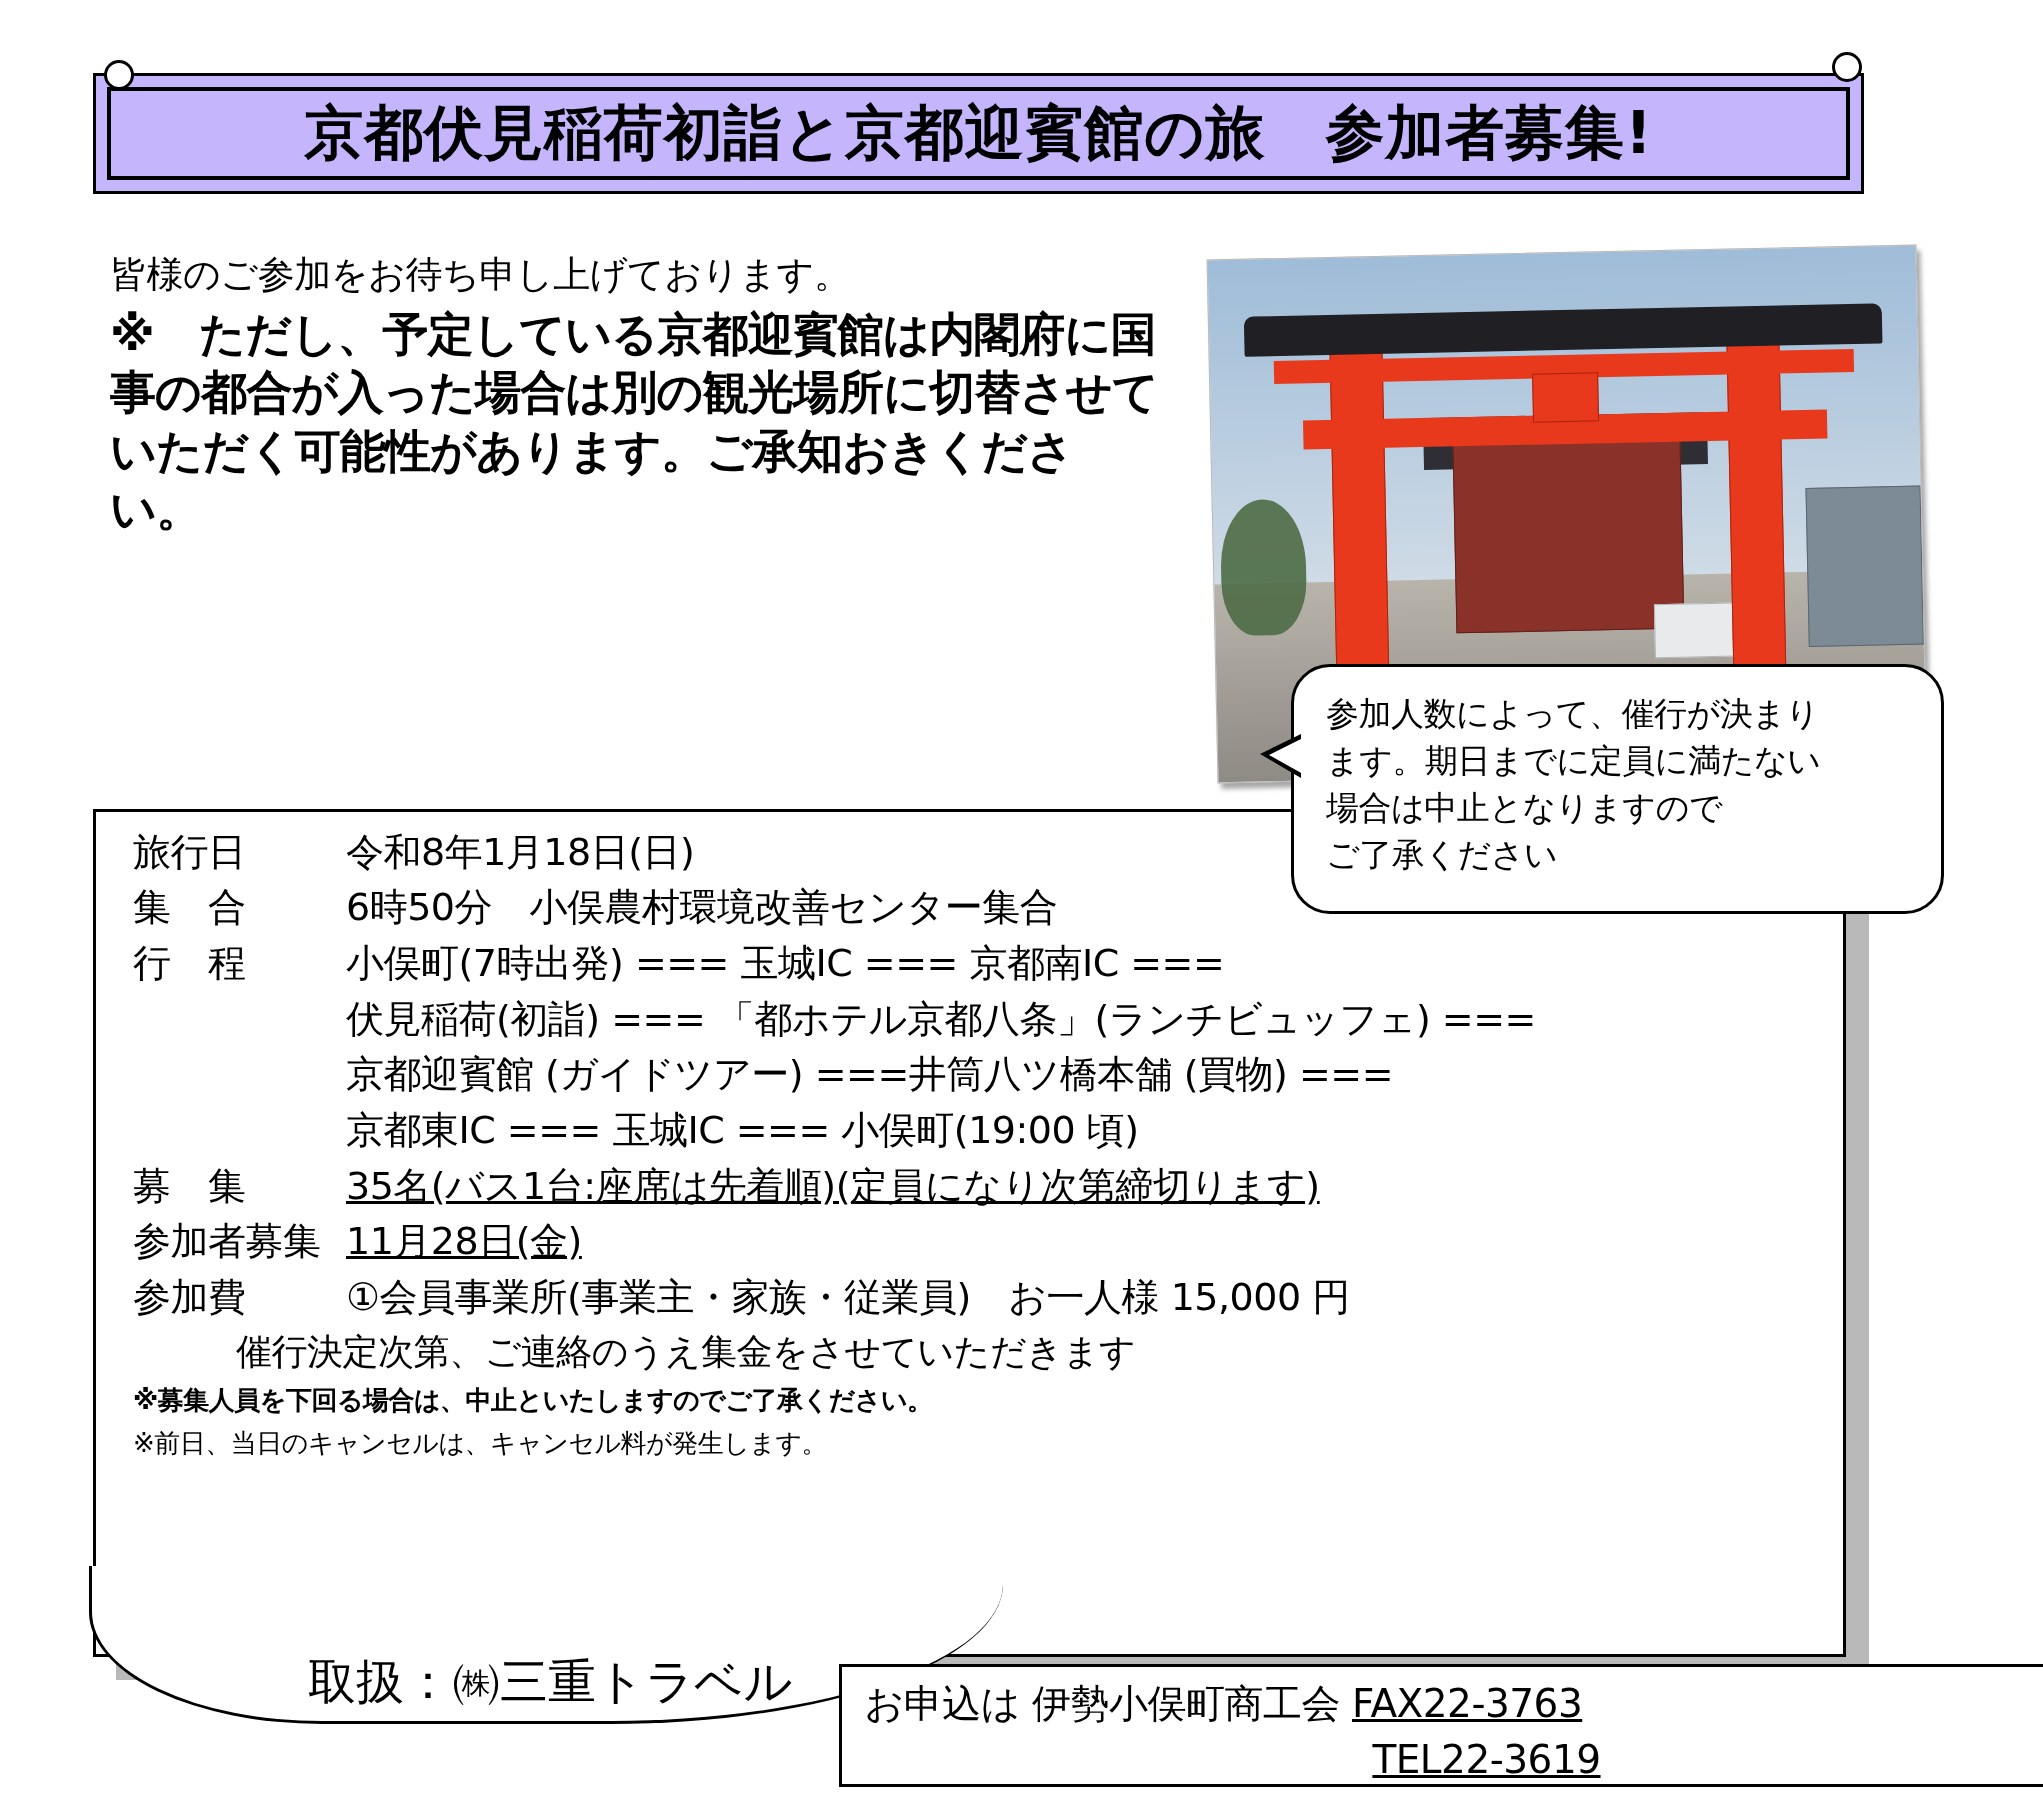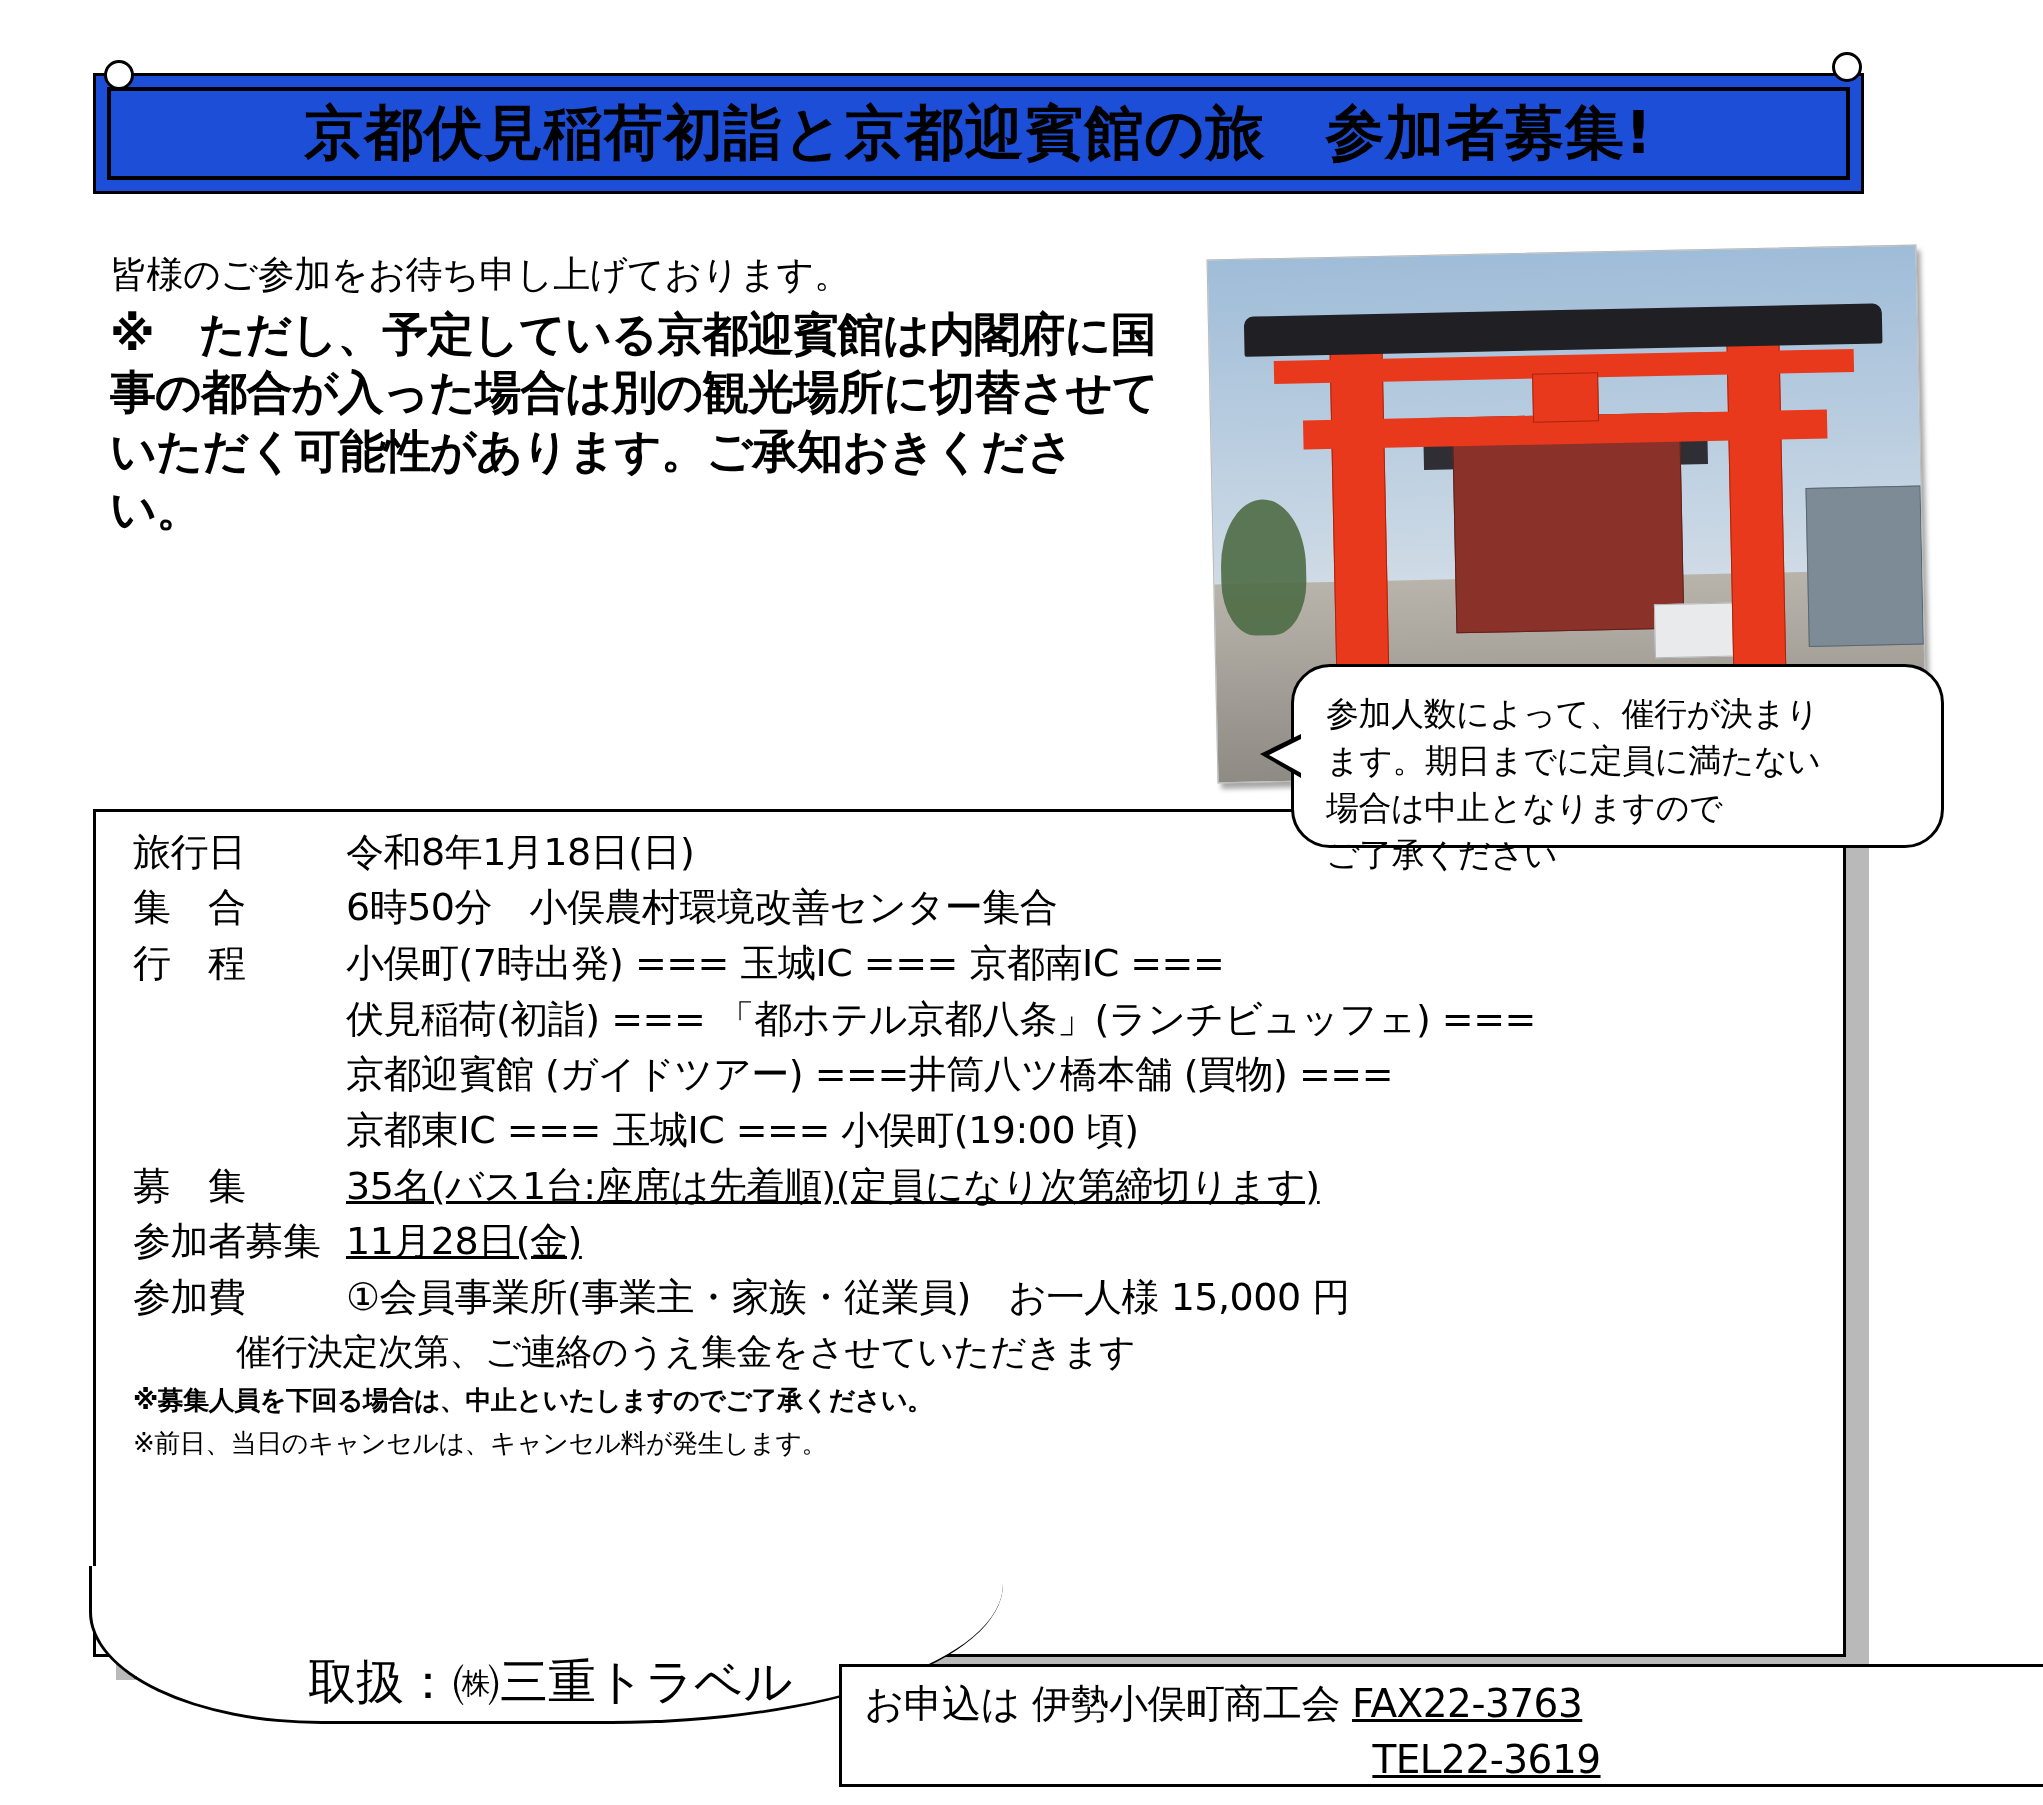--- a/index.html
+++ b/index.html
@@ -25,21 +25,21 @@
     height: 121px;
   }
   #title-banner .ribbon-frame {
     position: absolute;
     left: 0;
     top: 0;
     width: 1771px;
     height: 121px;
     border: 3.7px solid #000;
     box-sizing: border-box;
-    background: #1d4ed8;
+    background: #c4b5fd;
   }
   #title-banner .ribbon-inner {
     position: absolute;
     left: 11.2px;
     top: 11.2px;
     right: 11.2px;
     bottom: 11.2px;
     border: 4.7px solid #000;
     box-sizing: border-box;
   }
@@ -214,21 +214,21 @@
     background: #e9eaec;
     border: 0.9px solid #b4b6ba;
   }
 
   
   #speech-bubble {
     position: absolute;
     left: 1291px;
     top: 664px;
     width: 653px;
-    height: 184px;
+    height: 250px;
     background: #ffffff;
     border: 3.7px solid #000;
     border-radius: 39px;
     box-sizing: border-box;
     padding: 24px 28px 0 32px;
     font-size: 33px;
     line-height: 1.42;
     letter-spacing: -0.5px;
     z-index: 6;
   }

